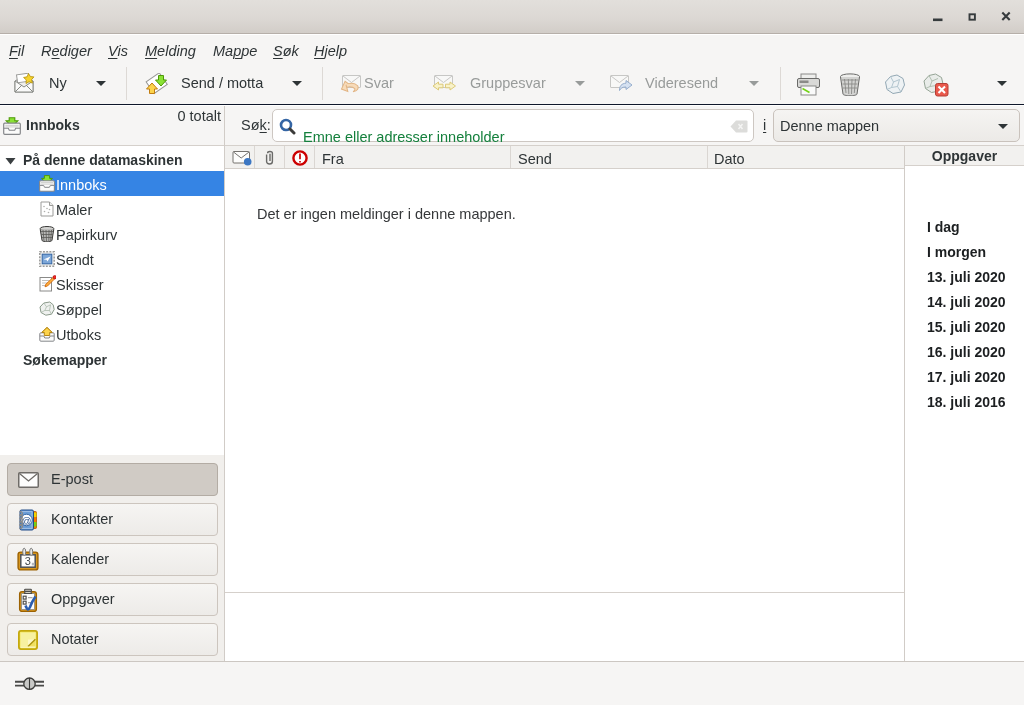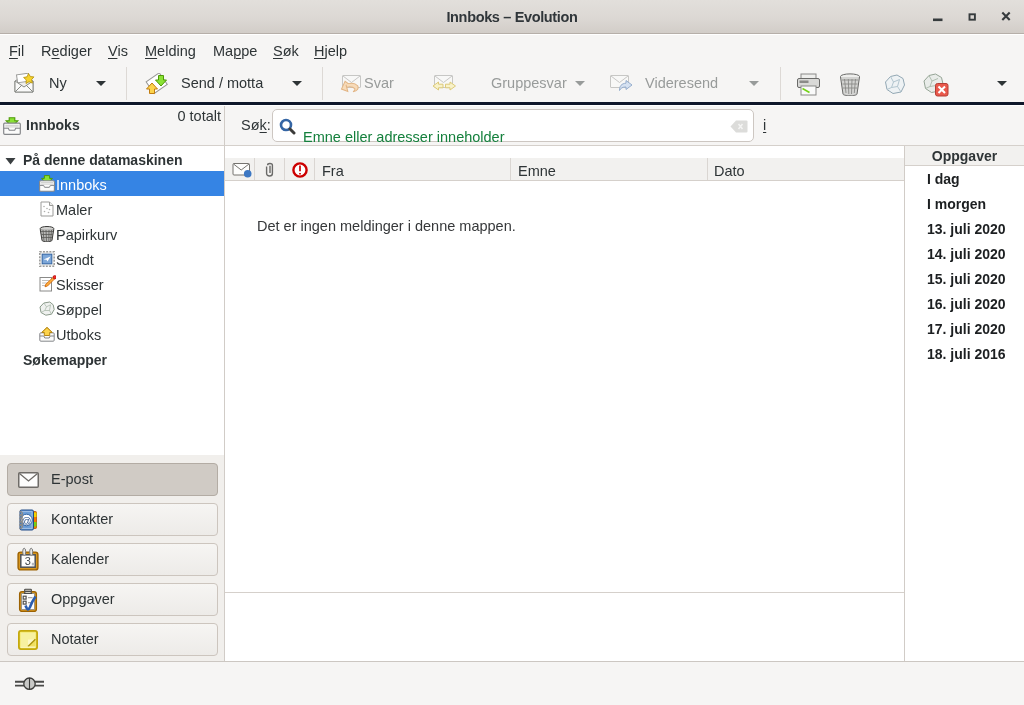--- a/index.html
+++ b/index.html
@@ -7,24 +7,24 @@
 body { font-family:"Liberation Sans", sans-serif; font-size:14.5px; color:#2e3436; }
 #app { position:absolute; top:0; left:0; width:1024px; height:705px; background:#fff; }
 .abs { position:absolute; }
 u { text-decoration:underline; text-underline-offset:1.5px; text-decoration-thickness:1px; }
 
 #titlebar { top:0; left:0; width:1024px; height:34px;
   background:linear-gradient(to bottom,#e2dfdb 0%,#dcd8d4 55%,#d2cdc8 100%);
   border-bottom:1px solid #b6afa9; }
 #titletext { top:9px; left:0; width:1024px; text-align:center; font-weight:bold; color:#30363a; letter-spacing:-0.35px; }
 
-#menubar { top:35px; left:0; width:1024px; height:27px; background:#f6f5f4; }
+#menubar { top:35px; left:0; width:1024px; height:27px; background:#f6f5f4;font-style:italic; }
 .menuitem { position:absolute; top:8px; color:#2e3436; }
 
-#toolbar { top:62px; left:0; width:1024px; height:43px; background:#f6f5f4; border-bottom:3px solid #0f172a; }
+#toolbar { top:62px; left:0; width:1024px; height:43px; background:#f6f5f4; border-bottom:1px solid #0f172a; }
 .tbtext { position:absolute; top:13px; color:#2e3436; }
 .tbdis { color:#989b9a; }
 .tbsep { position:absolute; top:5px; width:1px; height:33px; background:#ddd9d5; }
 .arrow { position:absolute; width:0; height:0; border-left:5.3px solid transparent; border-right:5.3px solid transparent; border-top:5.6px solid #2e3436; }
 .arrowdis { border-top-color:#989b9a; }
 
 #secondrow { top:106px; left:0; width:1024px; height:40px; background:#f6f5f4; border-bottom:1px solid #d5d0cb; }
 #searchbox { position:absolute; left:272px; top:3px; width:482px; height:33px; background:#fff; border:1px solid #cdc7c2; border-radius:5px; }
 #combo { position:absolute; left:773px; top:3px; width:247px; height:33px; background:linear-gradient(to bottom,#f5f4f2,#eceae7); border:1px solid #c9c2bc; border-radius:5px; }
 
@@ -33,38 +33,37 @@
 .treerow span { position:absolute; top:6px; }
 .sel { background:#3584e4; }
 .sel span { color:#fff; }
 #switcher { top:455px; left:0; width:224px; height:206px; background:#f1efec; }
 .swbtn { position:absolute; left:7px; width:211px; height:33px; border:1px solid #ccc5be; border-radius:4px;
   background:linear-gradient(to bottom,#f6f5f3,#edebe8); }
 .swbtn.active { background:#d0cbc5; border-color:#b3aca4; }
 .swlabel { position:absolute; left:43px; top:7px; color:#2e3436; }
 #vline1 { top:106px; left:224px; width:1px; height:555px; background:#d1ccc7; }
 
-#mainarea { top:146px; left:225px; width:679px; height:515px; background:#fff;margin-top:12px; }
+#mainarea { top:146px; left:225px; width:679px; height:515px; background:#fff; }
 #listheader { position:absolute; top:0; left:0; width:679px; height:23px; background:#f2f1ef; border-bottom:1px solid #d5d0cb; }
 #listheader span { position:absolute; top:5px; }
 .hsep { position:absolute; top:0; width:1px; height:22px; background:#dad6d2; }
 #vline2 { top:146px; left:904px; width:1px; height:515px; background:#d1ccc7; }
 #hdivider { top:592px; left:225px; width:679px; height:1px; background:#d5d0cb; }
 
 #taskpane { top:146px; left:905px; width:119px; height:515px; background:#fff; }
 #taskheader { position:absolute; top:0; left:0; width:119px; height:20px; background:#f2f1ef; border-bottom:1px solid #d5d0cb; text-align:center; font-weight:bold; font-size:14px; padding-top:2px; }
-.task { position:absolute; left:22px; font-weight:bold; font-size:14px; color:#1c1f21; }
+.task { position:absolute; left:22px; font-weight:bold; font-size:14px; color:#1c1f21;margin-top:48px; }
 
 #statusbar { top:661px; left:0; width:1024px; height:44px; background:#f6f5f4; border-top:1px solid #ccc7c2; }
 </style>
 </head>
 <body>
 <div id="app">
   <div class="abs" id="titlebar"></div>
-  <div class="abs" id="titletext">Innboks – Evolution</div>
   <svg class="abs" style="top:11px;left:930px" width="85" height="12" viewBox="0 0 85 12">
     <rect x="3" y="7.5" width="9.5" height="2.6" fill="#363b3d"></rect>
     <rect x="39.5" y="3.3" width="5.4" height="5.4" fill="none" stroke="#363b3d" stroke-width="1.9"></rect>
     <path d="M72.3 1.5 L79.7 9 M79.7 1.5 L72.3 9" stroke="#363b3d" stroke-width="2.1"></path>
   </svg>
 
   <div class="abs" id="menubar">
     <span class="menuitem" style="left:9px"><u>F</u>il</span>
     <span class="menuitem" style="left:41px">R<u>e</u>diger</span>
     <span class="menuitem" style="left:108px"><u>V</u>is</span>
@@ -98,21 +97,21 @@
       <path d="M2 2 L10.5 8.5 L19 2" fill="none" stroke="#9a9a98"></path>
       <path d="M7 8.5 L7 11 C10.5 11 13 12 14.5 14.5 C14.5 15.5 14 16.5 12 17 C16.5 17.5 18.5 15.5 18 12.5 C16.5 9.5 13 8 9.5 8 L7 5 L1.5 11.5 L7 15.5 Z" fill="#f9c27f" stroke="#ce7516" transform="rotate(-15 10 12) translate(-1.5 1)"></path>
     </svg>
     <span class="tbtext tbdis" style="left:364px">Svar</span>
     <svg class="abs" style="left:432px;top:12px" width="25" height="21" viewBox="0 0 25 21" opacity="0.5">
       <rect x="2.5" y="1.5" width="18" height="12" rx="0.5" fill="#fbfbfa" stroke="#9a9a98"></rect>
       <path d="M3 2 L11.5 8.5 L20 2" fill="none" stroke="#9a9a98"></path>
       <path d="M6.5 8 L1 12 L6.5 16 L6.5 13.8 L11 13.8 L11 10.2 L6.5 10.2 Z" fill="#fbf0a0" stroke="#c4a000"></path>
       <path d="M18 8 L23.5 12 L18 16 L18 13.8 L13.5 13.8 L13.5 10.2 L18 10.2 Z" fill="#fbf0a0" stroke="#c4a000"></path>
     </svg>
-    <span class="tbtext tbdis" style="left:491px">Gruppesvar</span>
+    <span class="tbtext tbdis" style="left:470px">Gruppesvar</span>
     <div class="arrow arrowdis" style="left:575px;top:19px"></div>
     <svg class="abs" style="left:609px;top:12px" width="25" height="21" viewBox="0 0 25 21" opacity="0.5">
       <rect x="1.5" y="1.5" width="18" height="12" rx="0.5" fill="#fbfbfa" stroke="#9a9a98"></rect>
       <path d="M2 2 L10.5 8.5 L19 2" fill="none" stroke="#9a9a98"></path>
       <path d="M17 6.5 L23 11 L17 15.5 L17 13 C13.5 13 11.8 14 10.5 16.5 C10.5 12 12.5 9.5 17 9.2 Z" fill="#b5cef0" stroke="#3465a4"></path>
     </svg>
     <span class="tbtext tbdis" style="left:645px">Videresend</span>
     <div class="arrow arrowdis" style="left:749px;top:19px"></div>
     <div class="tbsep" style="left:780px"></div>
     <svg class="abs" style="left:796px;top:11px" width="25" height="23" viewBox="0 0 25 23">
@@ -155,20 +154,24 @@
         <circle cx="7" cy="7" r="5" fill="#fff" stroke="#3465a4" stroke-width="2.6"></circle>
         <path d="M11 11 L15 15" stroke="#3c3c3a" stroke-width="3" stroke-linecap="round"></path>
       </svg>
       <span class="abs" style="left:30px;top:19px;color:#15803d">Emne eller adresser inneholder</span>
       <svg class="abs" style="left:457px;top:10px" width="18" height="13" viewBox="0 0 18 13">
         <path d="M6 0.5 L16.5 0.5 Q17.5 0.5 17.5 1.5 L17.5 11.5 Q17.5 12.5 16.5 12.5 L6 12.5 L0.5 6.5 Z" fill="#dcdcda"></path>
         <path d="M8.5 4 L12.5 9 M12.5 4 L8.5 9" stroke="#f4f4f3" stroke-width="1.5"></path>
       </svg>
     </div>
     <span class="abs" style="left:763px;top:11px"><u>i</u></span>
+    <div id="combo">
+      <span class="abs" style="left:6px;top:8px">Denne mappen</span>
+      <div class="arrow" style="left:224px;top:14px"></div>
+    </div>
   </div>
 
   <div class="abs" id="vline1"></div>
   <div class="abs" id="vline2"></div>
 
   <div class="abs" id="sidebar">
     <div class="treerow" style="top:0;font-weight:bold;font-size:14px">
       <svg class="abs" style="left:5px;top:11px" width="11" height="8" viewBox="0 0 11 8">
           <path d="M0.5 1 L10.5 1 L5.5 7.5 Z" fill="#3a3f41"></path>
         </svg>
@@ -308,21 +311,21 @@
       </svg>
       <svg class="abs" style="left:39px;top:3px" width="12" height="17" viewBox="0 0 12 17">
         <path d="M3.6 4.2 C3.6 2 8.4 2 8.4 4.2 L8.4 12.5 C8.4 15.8 2.6 15.8 2.6 12.5 L2.6 5.5" fill="none" stroke="#6a6a68" stroke-width="1.4"></path>
         <path d="M6 4.8 L6 12" stroke="#6a6a68" stroke-width="1.4"></path>
       </svg>
       <svg class="abs" style="left:67px;top:4px" width="16" height="16" viewBox="0 0 16 16">
         <circle cx="8" cy="8" r="6.6" fill="#fff" stroke="#cc0000" stroke-width="2.4"></circle>
         <path d="M8 3.6 L8 9.3 M8 10.9 L8 12.4" stroke="#cc0000" stroke-width="1.7"></path>
       </svg>
       <span style="left:97px">Fra</span>
-      <span style="left:293px">Emne</span>
+      <span style="left:293px">Send</span>
       <span style="left:489px">Dato</span>
       <div class="hsep" style="left:29px"></div>
       <div class="hsep" style="left:59px"></div>
       <div class="hsep" style="left:89px"></div>
       <div class="hsep" style="left:285px"></div>
       <div class="hsep" style="left:482px"></div>
     </div>
     <span class="abs" style="left:32px;top:60px;color:#36383a">Det er ingen meldinger i denne mappen.</span>
   </div>
   <div class="abs" id="hdivider"></div>

